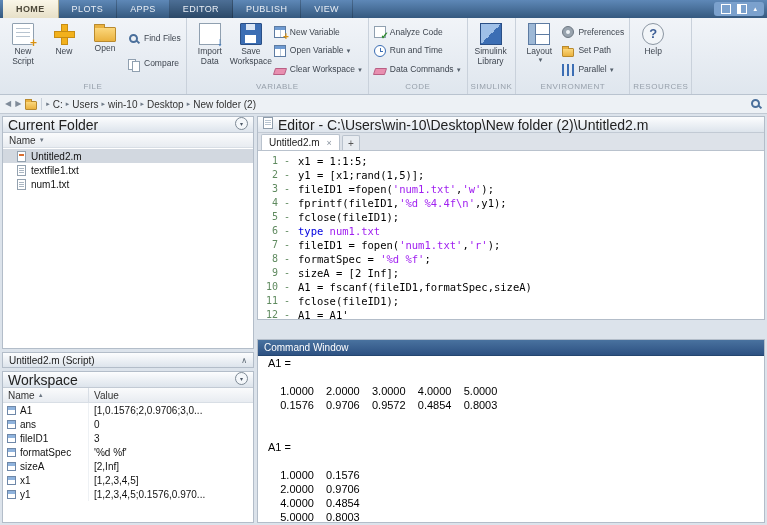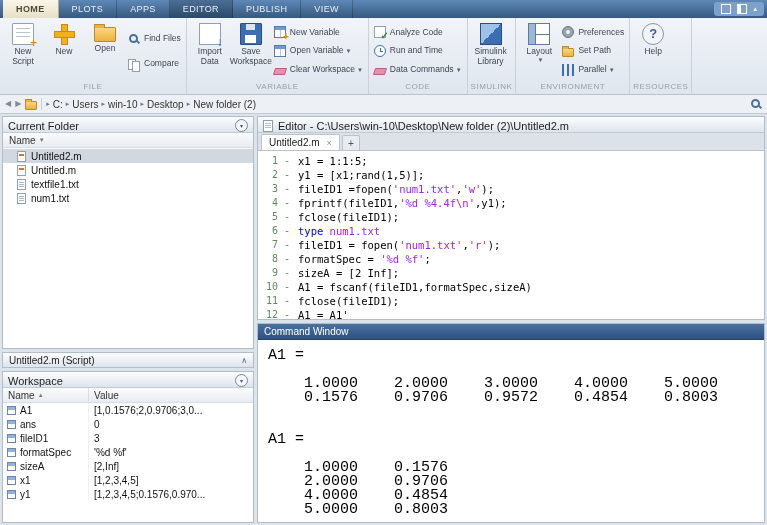--- a/index.html
+++ b/index.html
@@ -98,23 +98,23 @@
   .nav-glyph{font-size:8px;color:#7f8b99;line-height:18px}
   .addr-sep{width:1px;height:12px;background:#c8d0da}
   .breadcrumb{display:flex;align-items:center}
   .bc-seg{font-size:10px;color:#333;padding:0 3px}
   .bc-sep{font-size:7px;color:#707c89}
   .addr-spacer{flex:1}
 
   
   .content{flex:1;display:flex;min-height:0;padding:2px;gap:3px}
   .leftcol{width:252px;flex:none;display:flex;flex-direction:column;gap:3px;min-height:0}
-  .rightcol{flex:1;display:flex;flex-direction:column;gap:3px;min-width:0}
+  .rightcol{flex:1;display:flex;flex-direction:column;gap:19px;min-width:0}
   .panel{background:#fff;border:1px solid #b3bdc9;display:flex;flex-direction:column;min-height:0;box-sizing:border-box}
-  .phead{height:15px;flex:none;background:linear-gradient(#fcfdfe,#dde4ec);border-bottom:1px solid #c2cad4;display:flex;align-items:flex-end;padding:0 5px;font-size:11px;color:#222}
+  .phead{height:15px;flex:none;background:linear-gradient(#fcfdfe,#dde4ec);border-bottom:1px solid #c2cad4;display:flex;align-items:flex-start;padding:0 5px;font-size:14px;color:#222}
   .ptitle{flex:1;white-space:nowrap;overflow:hidden}
   .pmenu{width:11px;height:11px;flex:none;border-radius:50%;border:1px solid #7d8995;display:flex;align-items:center;justify-content:center;color:#4e5a68;background:#f4f7fa}
   .pmenu:after{content:"▾";font-size:6px}
   .colhead{height:14px;flex:none;background:linear-gradient(#fafbfc,#e8ecf1);border-bottom:1px solid #d8dee5;display:flex;align-items:center;font-size:10px;color:#333}
   .sort-glyph{font-size:6px;color:#6d7884;margin-left:3px}
 
   .folder-panel{flex:1}
   .filelist{flex:1;overflow:hidden;padding-top:1px}
   .file-row{height:14px;display:flex;align-items:center;padding-left:14px;font-size:10px;color:#111}
   .file-row.selected{background:#d2d8e0}
@@ -146,21 +146,21 @@
   .code-line{display:flex;height:14px;line-height:14px}
   .line-num{width:32px;flex:none;text-align:right;padding-right:8px;color:#5f8a5f;font-size:10px}
   .line-body{white-space:pre}
   .seg-code{color:#000}
   .seg-string{color:#a020f0}
   .seg-keyword{color:#0000e0}
 
   
   .cmd-panel{flex:1}
   .cmd-head{height:15px;flex:none;background:linear-gradient(#49729f,#2d5182);border-bottom:1px solid #24456f;color:#fff;font-size:10px;display:flex;align-items:center;padding:0 6px}
-  .cmd-out{flex:1;background:#fff;font-family:Liberation Mono, monospace;font-size:15px;padding:9px 0 0 10px;overflow:hidden}
+  .cmd-out{flex:1;background:#fff;font-family:Liberation Sans, sans-serif;font-size:11px;padding:0 0 0 10px;overflow:hidden}
   .cmd-line{height:14px;line-height:14px;white-space:pre;color:#000}
 </style>
 </head>
 <body>
 
 <div class="app">
 
   <div class="tabbar">
     <div class="tab tab-active">HOME</div>
     <div class="tab">PLOTS</div>
@@ -337,24 +337,20 @@
         <div class="colhead" style="padding-left:6px">
           <span>Name</span>
           <span class="sort-glyph">▼</span>
         </div>
         <div class="filelist">
             <div class="file-row selected">
               <span class="fic fic-m"></span>
               <span class="file-name">Untitled2.m</span>
             </div>
             <div class="file-row">
-              <span class="fic fic-m"></span>
-              <span class="file-name">Untitled.m</span>
-            </div>
-            <div class="file-row">
               <span class="fic fic-txt"></span>
               <span class="file-name">textfile1.txt</span>
             </div>
             <div class="file-row">
               <span class="fic fic-txt"></span>
               <span class="file-name">num1.txt</span>
             </div>
           </div>
       </div>
 

